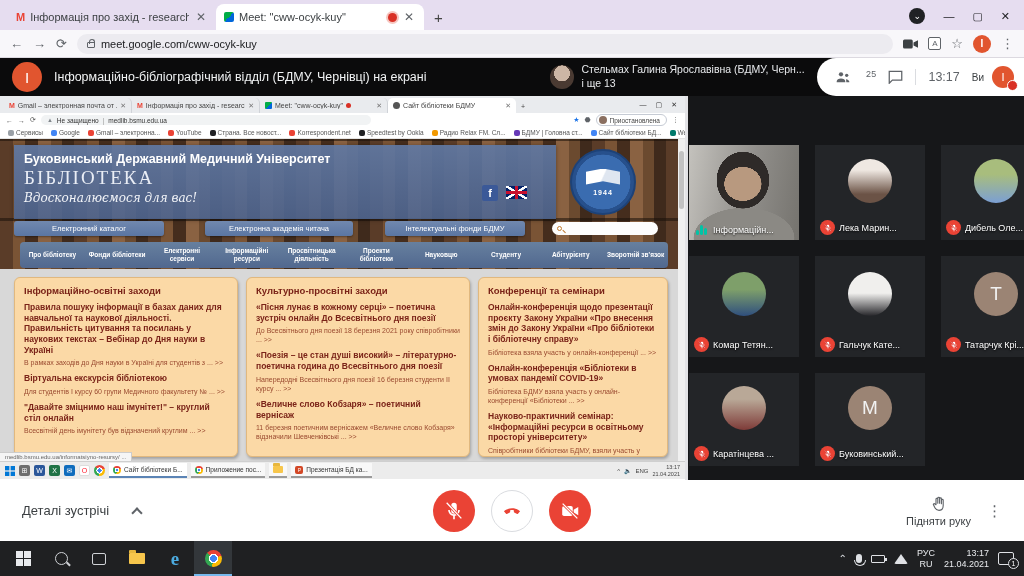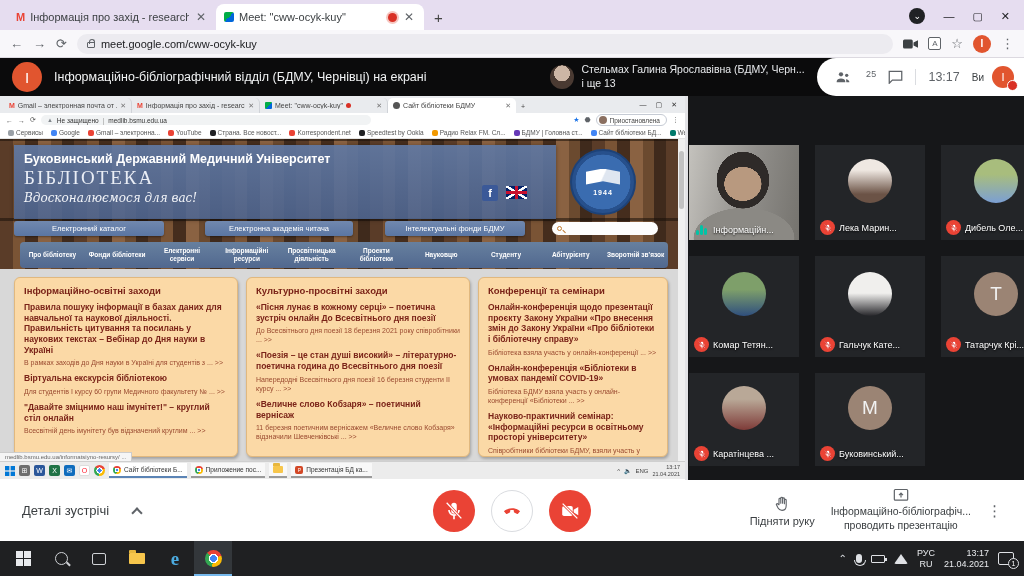--- a/index.html
+++ b/index.html
@@ -621,30 +621,20 @@
           </svg>
       </div>
     </div>
     <div class="ctl-right">
       <div class="stack">
         <svg width="18" height="18" viewBox="0 0 24 24">
             <path d="M8 12V5.5a1.2 1.2 0 0 1 2.4 0V11M10.4 11V4.2a1.2 1.2 0 0 1 2.4 0V11M12.8 11V5a1.2 1.2 0 0 1 2.4 0v6M15.2 11.5V7a1.2 1.2 0 0 1 2.4 0v7c0 4-2.4 6.5-5.6 6.5-2.8 0-4.3-1.3-5.6-3.8L4.6 13c-.5-.9.5-1.9 1.5-1.4l1.9 1.4" fill="none" stroke="#5f6368" stroke-width="1.5" stroke-linecap="round"></path>
           </svg>
         <span>Підняти руку</span>
       </div>
-      <div class="stack">
-        <svg width="16" height="15" viewBox="0 0 24 22">
-            <rect x="2" y="2" width="20" height="16" rx="1.5" fill="none" stroke="#5f6368" stroke-width="1.8"></rect>
-            <path d="M12 14V8M9 10.5L12 7.5l3 3" stroke="#5f6368" stroke-width="1.8" fill="none"></path>
-          </svg>
-        <span class="pres-lines">
-          <span>Інформаційно-бібліографіч...</span><br>
-          <span>проводить презентацію</span>
-        </span>
-      </div>
       <span class="vdots">⋮</span>
     </div>
   </div>
 
   <div class="wtaskbar">
     <span class="wticon">
         <span class="winlogo">
           <i></i>
           <i></i>
           <i></i>

